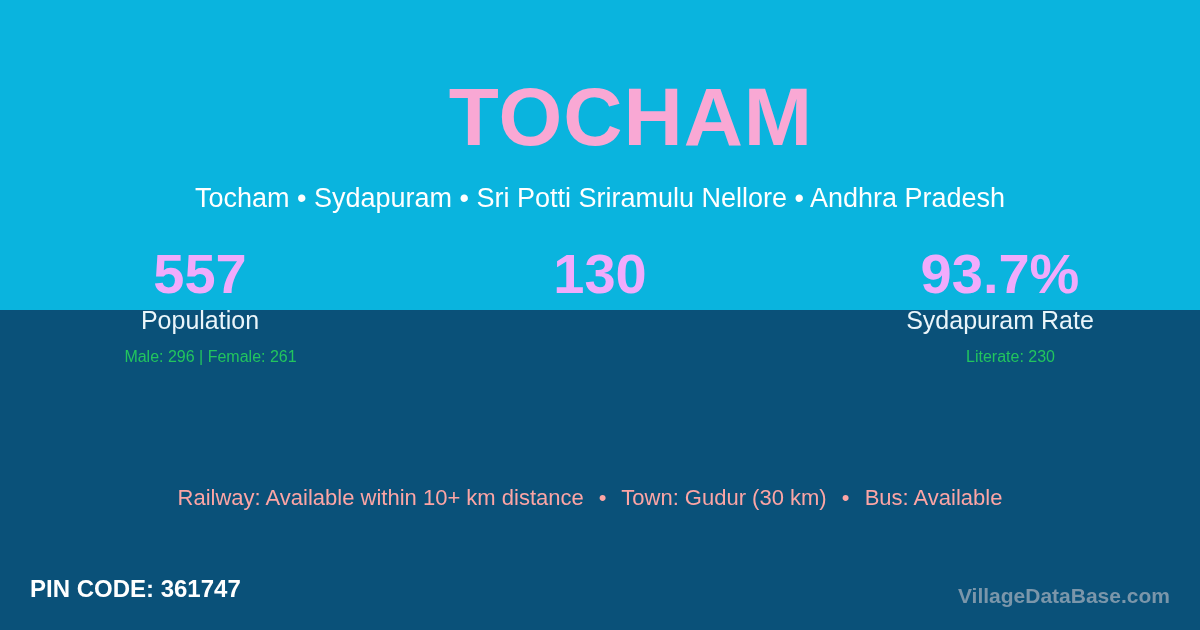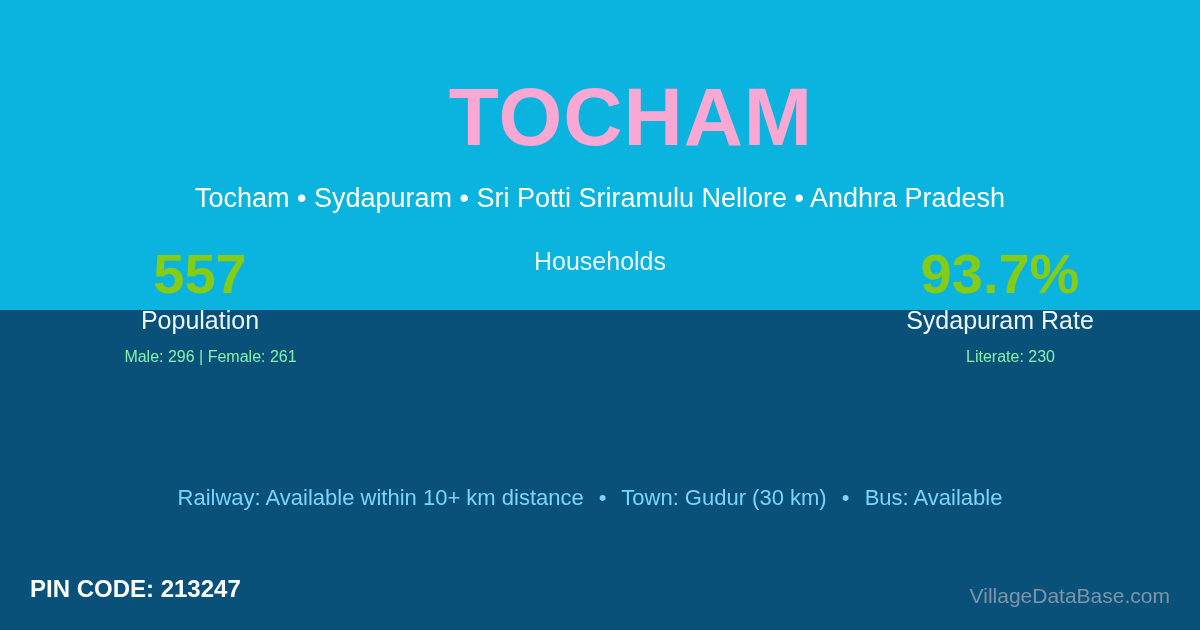--- a/index.html
+++ b/index.html
@@ -71,53 +71,53 @@
     flex-direction: row;
   }
   .stat-col {
     flex: 1 1 0;
     text-align: center;
   }
   .stat-value {
     font-size: 56px;
     font-weight: 700;
     line-height: 1.06;
-    color: #84cc16;
+    color: #f0abfc;
     letter-spacing: 0px;
     white-space: nowrap;
   }
   .stat-label {
     margin-top: 4px;
     font-size: 25px;
     font-weight: 400;
     line-height: 1.1;
     color: #eaf5fa;
     white-space: nowrap;
   }
   .stat-sub {
     margin-top: 13px;
     font-size: 16px;
     font-weight: 400;
     line-height: 1.1;
-    color: #86efac;
+    color: #22c55e;
     white-space: nowrap;
     padding-left: 21px;
   }
 
   
   .infra-line {
     position: absolute;
     left: 0;
     top: 485px;
     width: 1180px;
     text-align: center;
     font-size: 22px;
     font-weight: 400;
     line-height: 1.2;
-    color: #7dd3fc;
+    color: #fca5a5;
     white-space: nowrap;
   }
   .infra-sep {
     padding: 0 9px;
   }
 
   
   .footer-pin {
     position: absolute;
     left: 30px;
@@ -126,21 +126,21 @@
     font-weight: 700;
     line-height: 1.2;
     color: #ffffff;
     white-space: nowrap;
   }
   .footer-brand {
     position: absolute;
     right: 30px;
     top: 583px;
     font-size: 21px;
-    font-weight: 400;
+    font-weight: 700;
     line-height: 1.2;
     color: #7b96aa;
     white-space: nowrap;
   }
 </style>
 </head>
 <body>
 
 <div class="card">
 
@@ -152,36 +152,36 @@
 
   <div class="stats-row">
 
     <div class="stat-col">
       <div class="stat-value">557</div>
       <div class="stat-label">Population</div>
       <div class="stat-sub">Male: 296 | Female: 261</div>
     </div>
 
     <div class="stat-col">
-      <div class="stat-label">Households</div>
+      <div class="stat-value">130</div>
     </div>
 
     <div class="stat-col">
       <div class="stat-value">93.7%</div>
       <div class="stat-label">Sydapuram Rate</div>
       <div class="stat-sub">Literate: 230</div>
     </div>
 
   </div>
 
   <div class="infra-line">
     <span>Railway: Available within 10+ km distance</span>
     <span class="infra-sep">•</span>
     <span>Town: Gudur (30 km)</span>
     <span class="infra-sep">•</span>
     <span>Bus: Available</span>
   </div>
 
-  <div class="footer-pin">PIN CODE: 213247</div>
+  <div class="footer-pin">PIN CODE: 361747</div>
 
   <div class="footer-brand">VillageDataBase.com</div>
 
 </div>
 
 </body></html>

